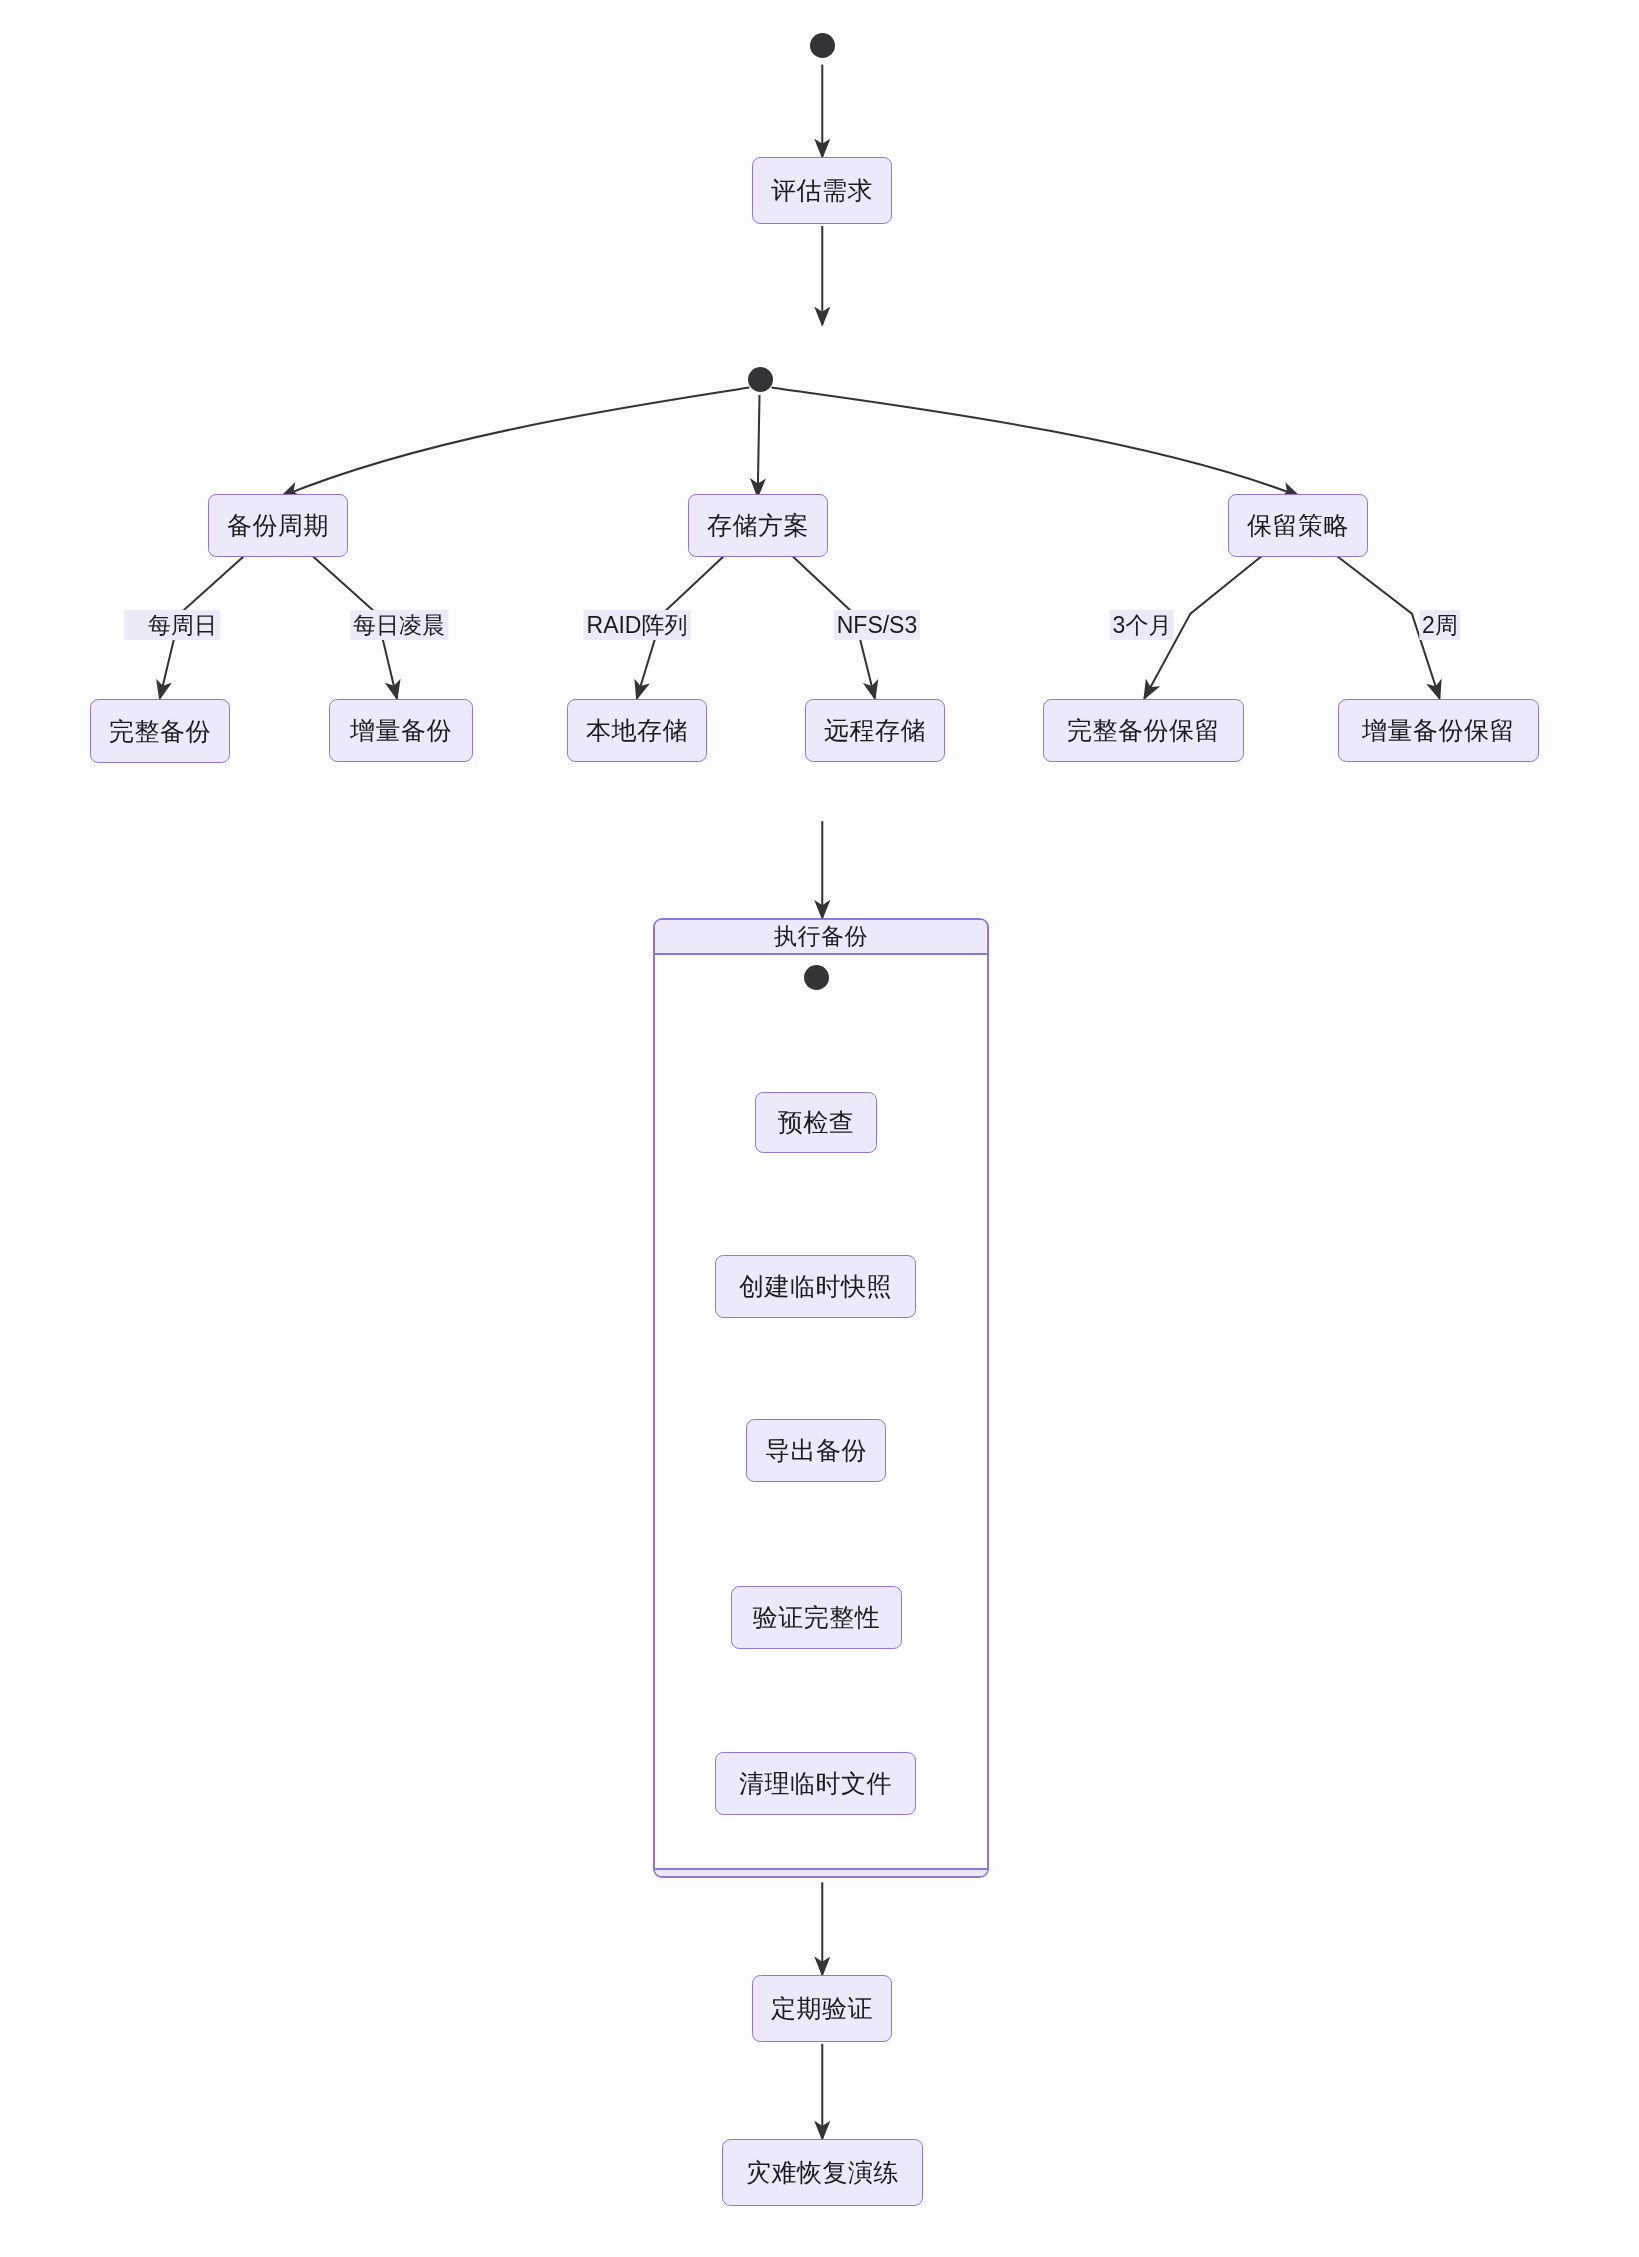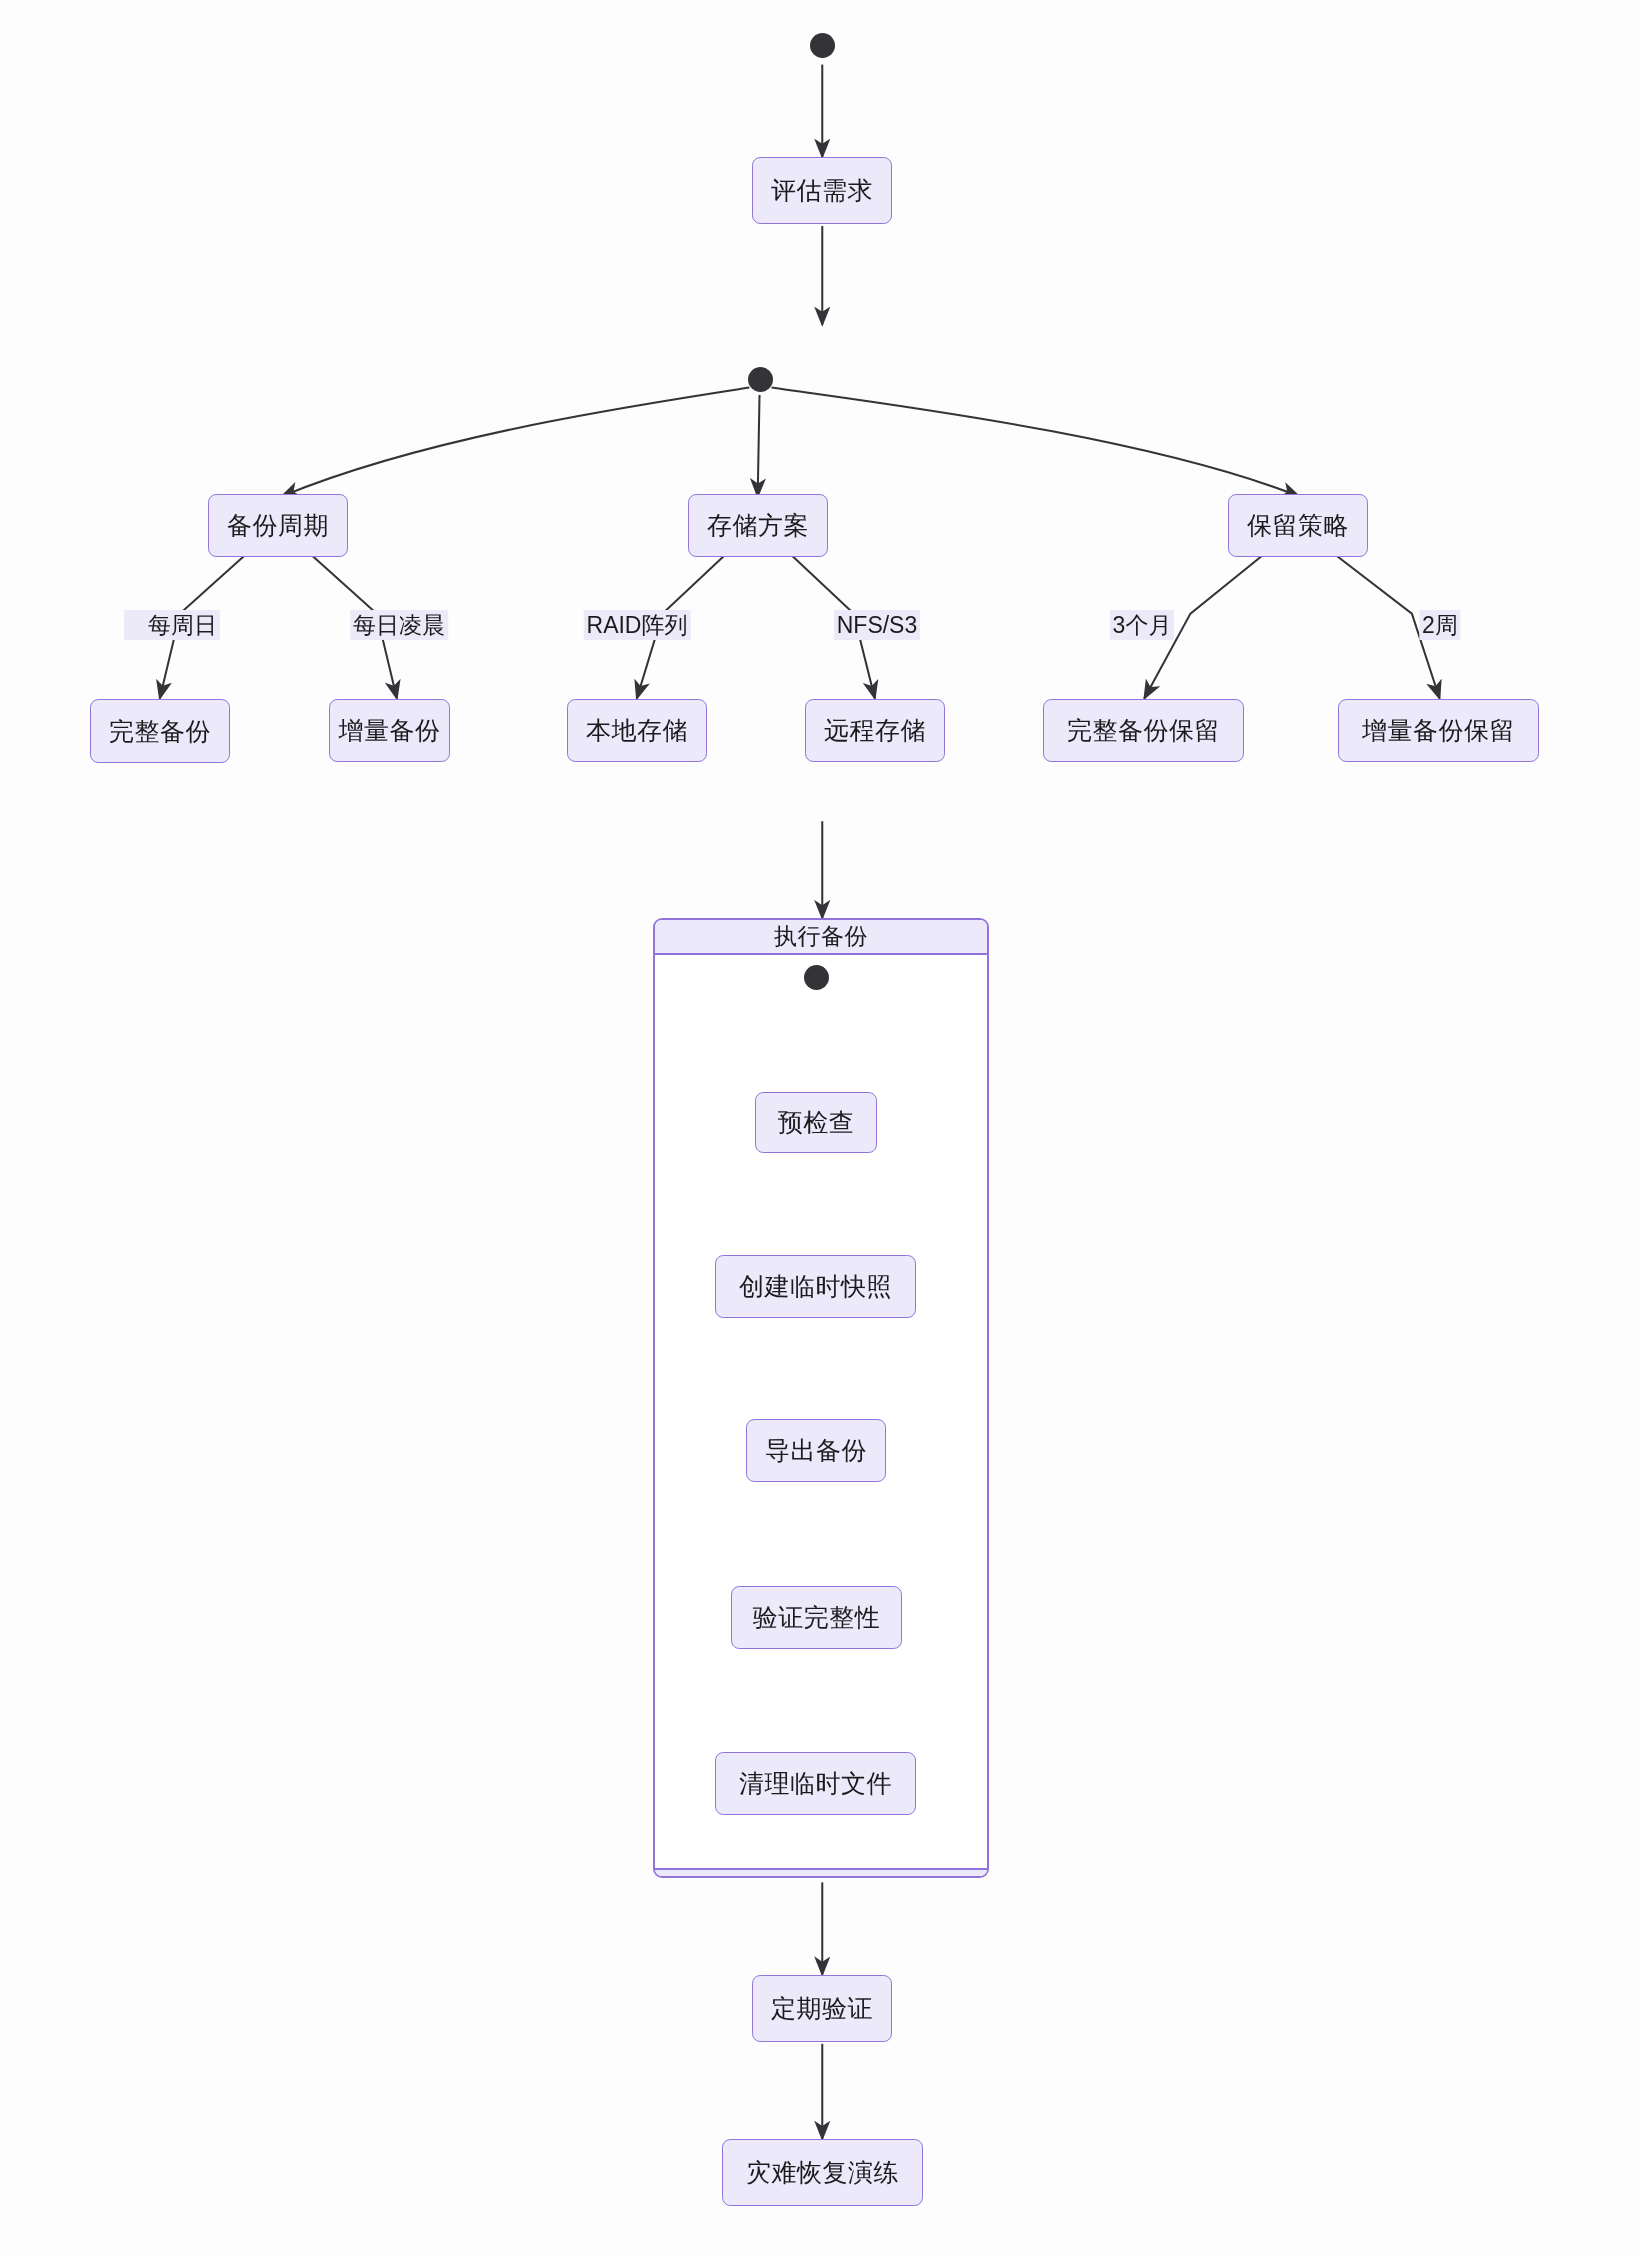--- a/index.html
+++ b/index.html
@@ -174,21 +174,21 @@
   <div class="edge-label" style="left:172px; top:625px;padding-left:24px;">每周日</div>
   <div class="edge-label" style="left:399px; top:625px;">每日凌晨</div>
   <div class="edge-label" style="left:637px; top:625px;">RAID阵列</div>
   <div class="edge-label" style="left:877px; top:625px;">NFS/S3</div>
   <div class="edge-label" style="left:1142px; top:625px;">3个月</div>
   <div class="edge-label" style="left:1440px; top:625px;">2周</div>
 
   <div class="node" style="left:90px; top:699px; width:140px; height:64px;">
     <span>完整备份</span>
   </div>
-  <div class="node" style="left:329px; top:699px; width:121px; height:63px;">
+  <div class="node" style="left:329px; top:699px; width:144px; height:63px;">
     <span>增量备份</span>
   </div>
   <div class="node" style="left:567px; top:699px; width:140px; height:63px;">
     <span>本地存储</span>
   </div>
   <div class="node" style="left:805px; top:699px; width:140px; height:63px;">
     <span>远程存储</span>
   </div>
   <div class="node" style="left:1043px; top:699px; width:201px; height:63px;">
     <span>完整备份保留</span>

